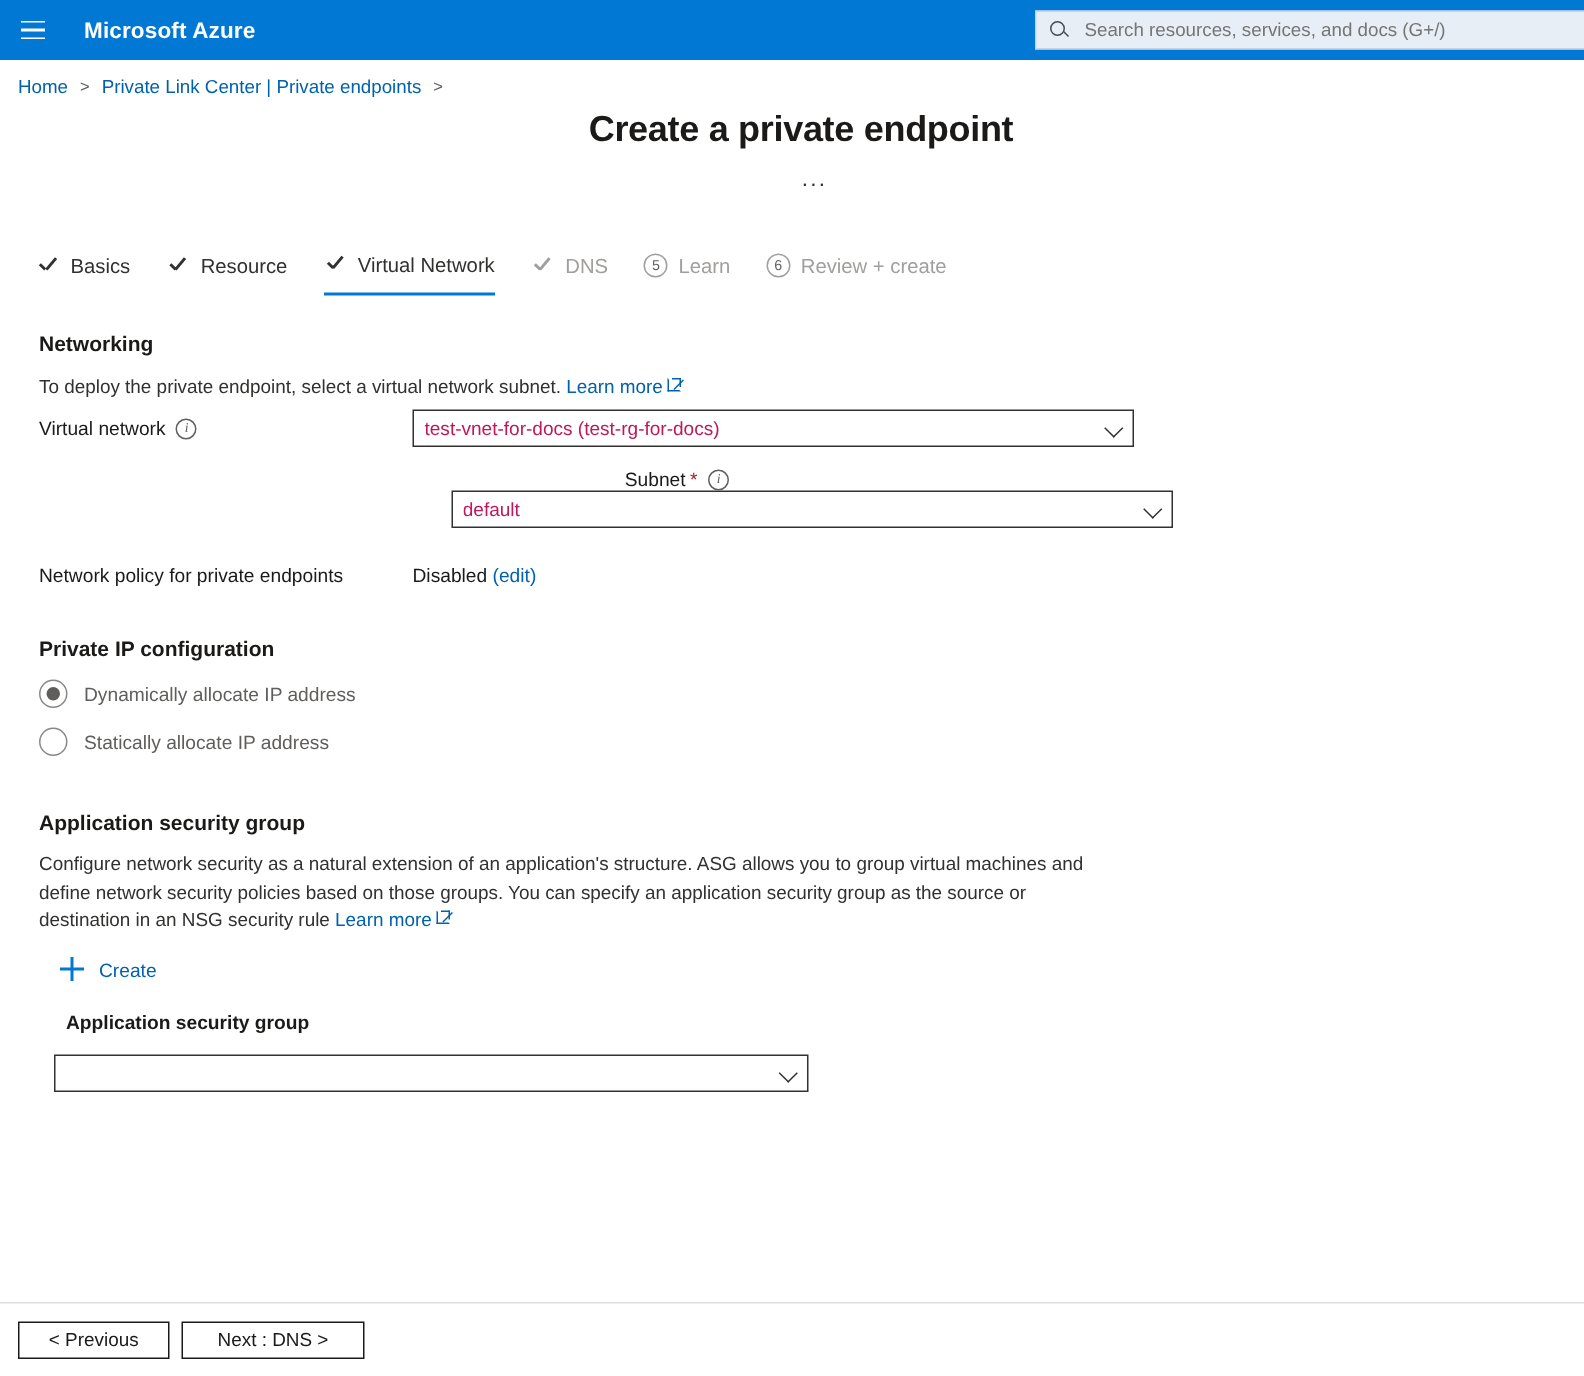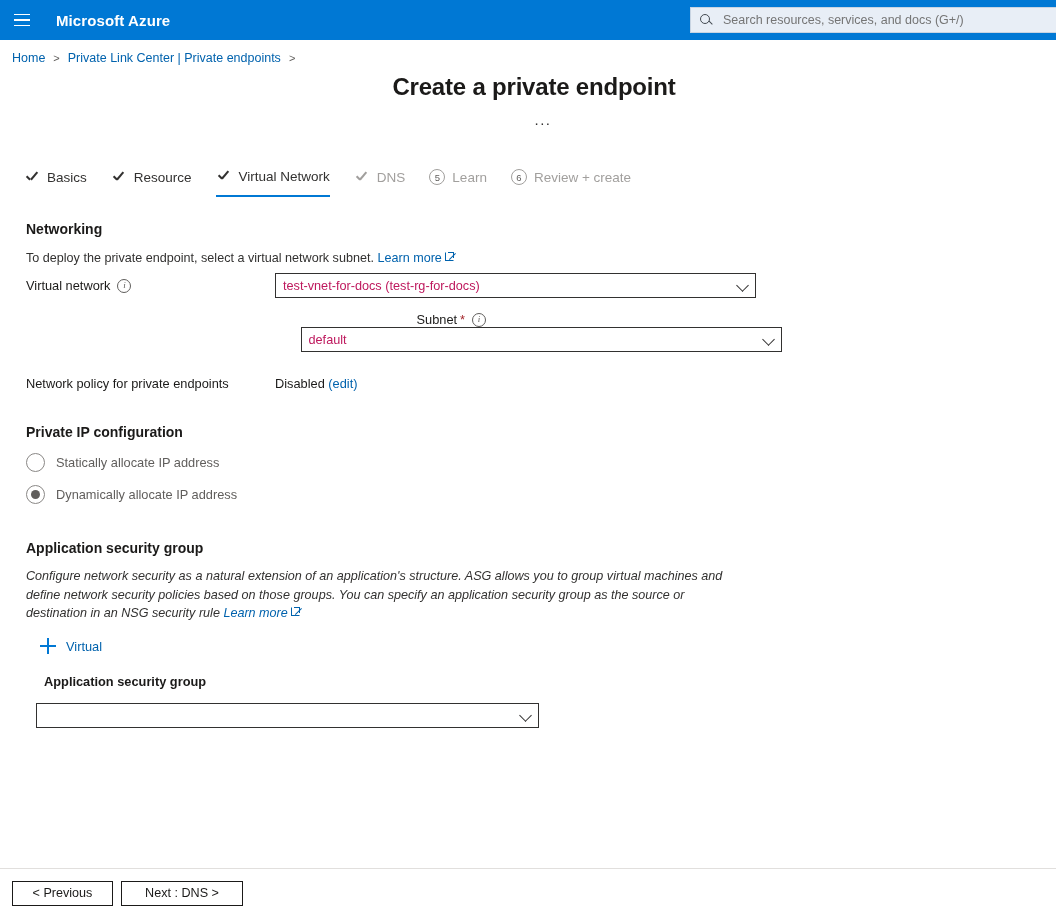--- a/index.html
+++ b/index.html
@@ -501,38 +501,38 @@
     <div class="field-label">Network policy for private endpoints</div>
     <div class="static-val">
       <span>Disabled</span>
       <a class="link">(edit)</a>
     </div>
   </div>
 
   <div class="section-head" style="margin-top:33px;">Private IP configuration</div>
 
   <div class="radio-row">
+    <span class="radio checked"></span>
+    <span class="radio-label">Dynamically allocate IP address</span>
+  </div>
+  <div class="radio-row">
     <span class="radio"></span>
     <span class="radio-label">Statically allocate IP address</span>
   </div>
-  <div class="radio-row">
-    <span class="radio checked"></span>
-    <span class="radio-label">Dynamically allocate IP address</span>
-  </div>
 
   <div class="section-head" style="margin-top:36px;">Application security group</div>
 
-  <div class="help-text" style="margin-top:11px; max-width:722px;font-style:italic;">
+  <div class="help-text" style="margin-top:11px; max-width:722px;">
     <span>Configure network security as a natural extension of an application's structure. ASG allows you to group virtual machines and define network security policies based on those groups. You can specify an application security group as the source or destination in an NSG security rule</span>
     <a class="link">Learn more</a><span class="ext-icon"></span>
   </div>
 
   <div class="create-row">
     <span class="plus"></span>
-    <span class="create-label">Virtual</span>
+    <span class="create-label">Create</span>
   </div>
 
   <div class="asg-box">
     <div class="asg-header">Application security group</div>
     <div class="asg-field">
       <div class="asg-select-wrap">
         <select class="az">
           <option></option>
         </select>
         <span class="chev"></span>

